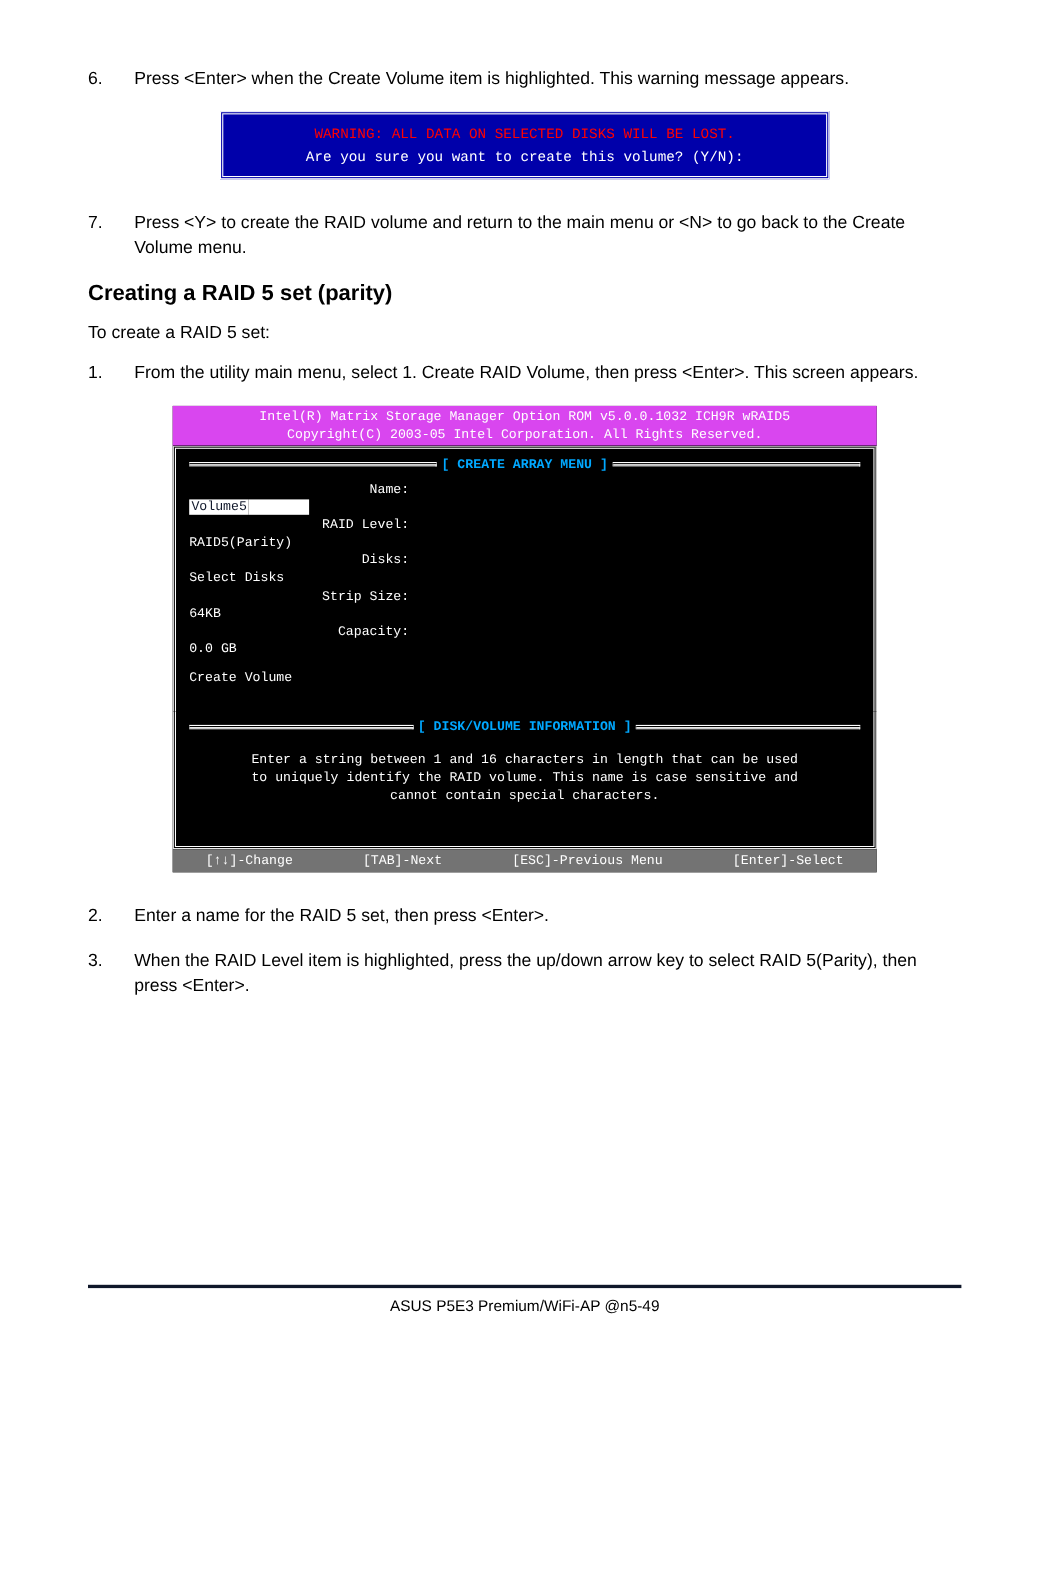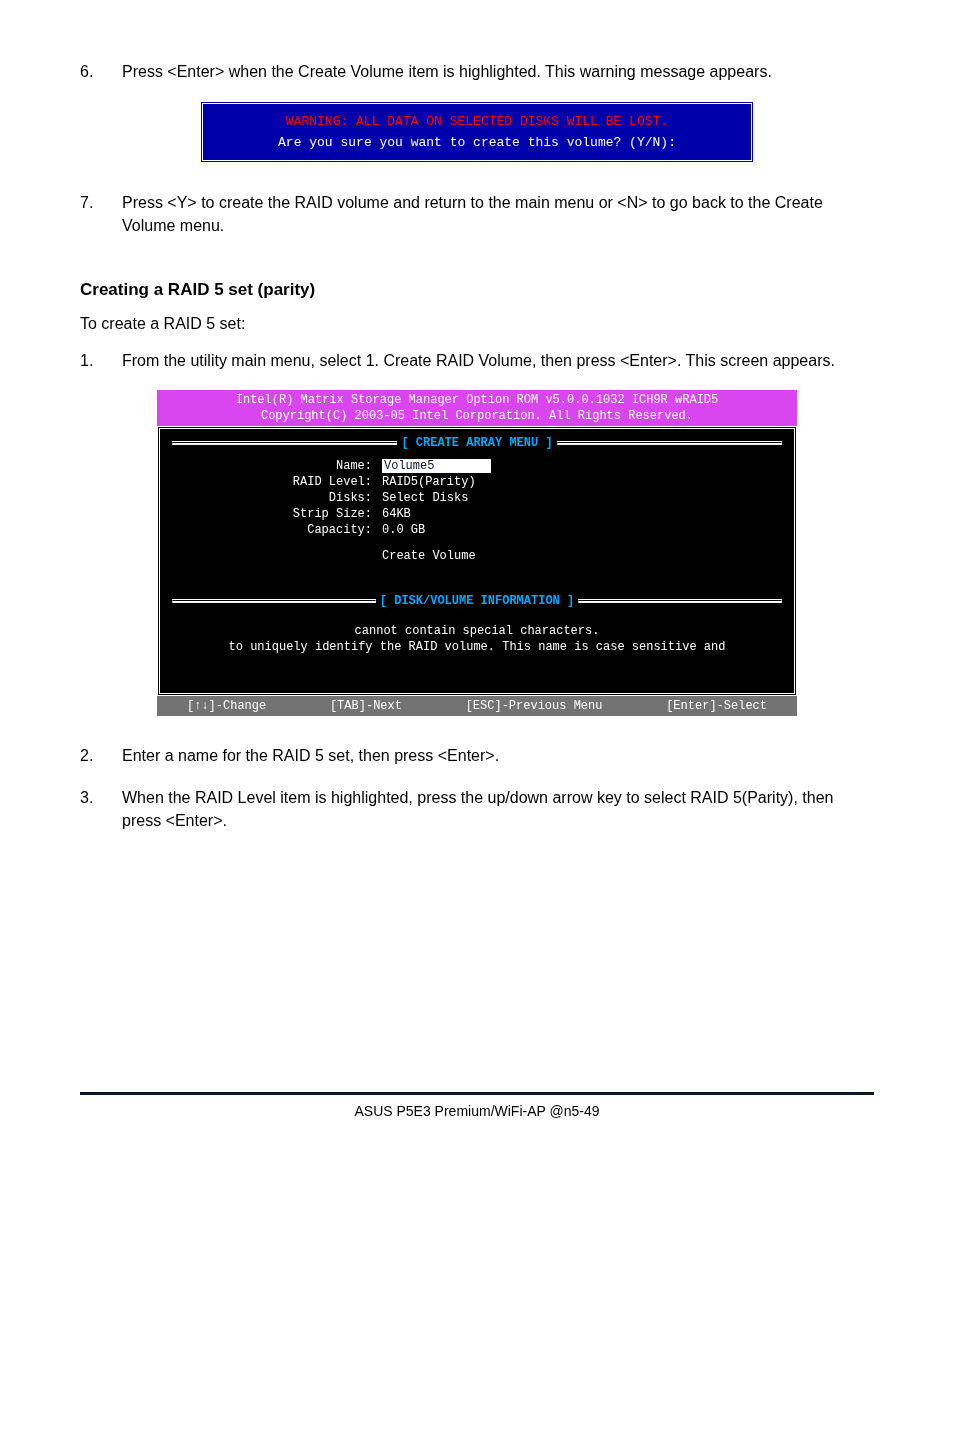--- a/index.html
+++ b/index.html
@@ -44,23 +44,23 @@
   .warn-red {
     color: #f00;
     white-space: pre;
   }
   .white-line {
     color: #fff;
     white-space: pre;
     margin-top: 6px;
   }
   h3.heading {
-    font-size: 17px;
+    font-size: 20px;
     font-weight: bold;
-    margin: 42px 0 6px 0;
+    margin: 18px 0 6px 0;
   }
   .subtext {
     margin: 12px 0 14px 0;
     line-height: 1.45;
   }
 
   
   .bios-box2-wrap {
     display: flex;
     justify-content: center;
@@ -91,20 +91,21 @@
     padding: 6px 12px 10px 12px;
   }
   .panel.top {
     border-top: 3px double #fff;
   }
   .panel.bottom {
     border-bottom: 3px double #fff;
   }
   .kv-row {
     display: flex;
+    flex-direction: column;
   }
   .kv-label {
     width: 200px;
     text-align: right;
     padding-right: 10px;
   }
   .kv-val {
     text-align: left;
   }
   .inv {
@@ -220,22 +221,23 @@
         <div style="height:12px"></div>
       </div>
 
       <div class="panel bottom">
         <div class="section-label-row">
           <hr class="line dbl-bar">
           <span class="txt">[ DISK/VOLUME INFORMATION ]</span>
           <hr class="line dbl-bar">
         </div>
         <div class="helpbox">
+          <div>Enter a string between 1 and 16 characters in length that can be used</div>
+          <div>to uniquely identify the RAID volume. This name is case sensitive and</div>
           <div>cannot contain special characters.</div>
-          <div>to uniquely identify the RAID volume. This name is case sensitive and</div>
         </div>
         <div style="height:14px"></div>
       </div>
 
       <div class="footer-bar">
         <span>[↑↓]-Change</span>
         <span>[TAB]-Next</span>
         <span>[ESC]-Previous Menu</span>
         <span>[Enter]-Select</span>
       </div>

